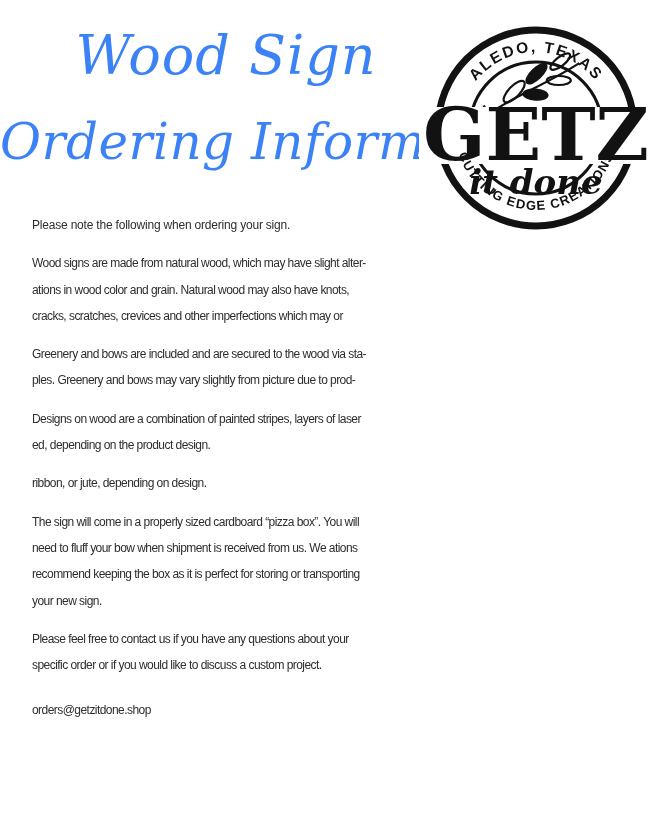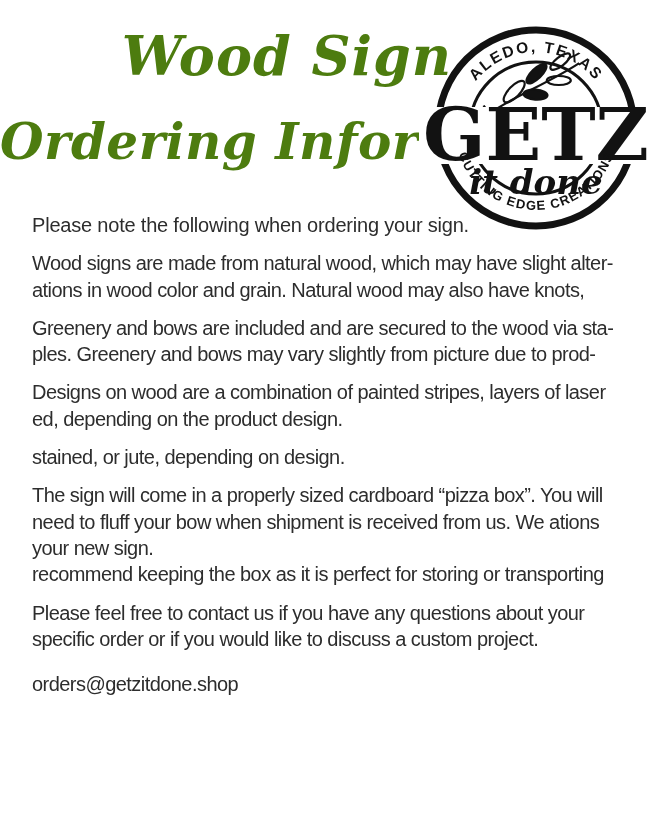--- a/index.html
+++ b/index.html
@@ -12,26 +12,25 @@
     font-family: "Liberation Sans", sans-serif;
     color: #2d2d2d;
   }
 
   
   .title-block {
     position: absolute;
     top: 14px;
     left: 0;
     width: 452px;
-    text-align: right;
+    text-align: center;
     font-family: "DejaVu Serif", serif;
     font-style: italic;
-    color: #4d7c0f;
+    color: #3b82f6;
     white-space: nowrap;
-    font-weight: bold;
   }
   .title-line1 { font-size: 54px; line-height: 84px; letter-spacing: 1px; }
   .title-line2 { font-size: 50px; line-height: 88px; letter-spacing: 0.5px; }
 
   
   .logo-wrap {
     position: absolute;
     left: 419px;
     top: 24px;
     width: 234px;
@@ -53,21 +52,21 @@
 
   
   .content {
     position: absolute;
     left: 32px;
     top: 212px;
     width: 610px;
   }
   .content p { margin: 0 0 12px 0; }
   .text-line {
-    font-size: 20px;
+    font-size: 12px;
     line-height: 26.3px;
     letter-spacing: -0.55px;
     white-space: nowrap;
     color: #2d2d2d;
   }
   .intro-line { letter-spacing: -0.2px; }
   .email-line { margin-top: 19px; }
 </style>
 </head>
 <body>
@@ -119,45 +118,46 @@
   <div class="content">
 
     <p>
       <span class="text-line intro-line">Please note the following when ordering your sign.</span>
     </p>
 
     <p>
       </p>
       <div class="text-line">Wood signs are made from natural wood, which may have slight alter-</div>
       <div class="text-line">ations in wood color and grain. Natural wood may also have knots,</div>
+      <div class="text-line">cracks, scratches, crevices and other imperfections which may or</div>
     <p></p>
 
     <p>
       </p>
       <div class="text-line">Greenery and bows are included and are secured to the wood via sta-</div>
       <div class="text-line">ples. Greenery and bows may vary slightly from picture due to prod-</div>
     <p></p>
 
     <p>
       </p>
       <div class="text-line">Designs on wood are a combination of painted stripes, layers of laser</div>
       <div class="text-line">ed, depending on the product design.</div>
     <p></p>
 
     <p>
       </p>
-      <div class="text-line">stained, or jute, depending on design.</div>
+      <div class="text-line">ribbon, or jute, depending on design.</div>
     <p></p>
 
     <p>
       </p>
       <div class="text-line">The sign will come in a properly sized cardboard “pizza box”. You will</div>
       <div class="text-line">need to fluff your bow when shipment is received from us. We ations</div>
+      <div class="text-line">recommend keeping the box as it is perfect for storing or transporting</div>
       <div class="text-line">your new sign.</div>
-      <div class="text-line">recommend keeping the box as it is perfect for storing or transporting</div>
     <p></p>
 
     <p>
       </p>
       <div class="text-line">Please feel free to contact us if you have any questions about your</div>
       <div class="text-line">specific order or if you would like to discuss a custom project.</div>
     <p></p>
 
     <div class="text-line email-line">orders@getzitdone.shop</div>
 

